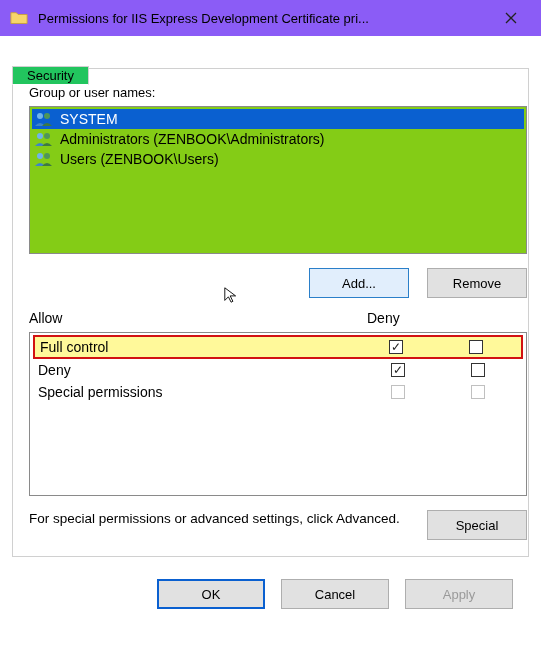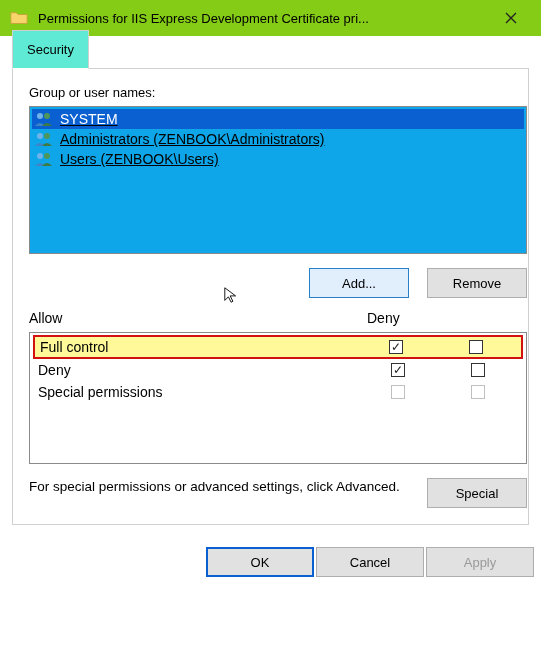--- a/index.html
+++ b/index.html
@@ -11,21 +11,21 @@
     color: #000;
     width: 541px;
     height: 671px;
     overflow: hidden;
   }
   .titlebar {
     height: 36px;
     display: flex;
     align-items: center;
     padding: 0 8px 0 10px;
-    background: #84cc16;
+    background: #8b5cf6;
   }
   .titlebar .folder-icon {
     width: 18px; height: 16px; margin-right: 10px;
   }
   .titlebar .title {
     font-size: 13px;
     flex: 1;
     white-space: nowrap;
     overflow: hidden;
   }
@@ -38,41 +38,40 @@
     padding: 4px 12px 10px 12px;
   }
   .tabs {
     display: flex;
     align-items: flex-end;
     height: 28px;
   }
   .tab {
     border: 1px solid #d0d0d0;
     border-bottom: 1px solid #fff;
-    background: #5eead4;
-    padding: 11px 14px;
+    background: #22c55e;
+    padding: 1px 14px;
     font-size: 13px;
     position: relative;
-    top: 1px;
+    top: 17px;
     z-index: 2;
   }
   .tabpanel {
     border: 1px solid #d0d0d0;
     padding: 16px 1px 16px 16px;
     position: relative;
     z-index: 1;
   }
   .group-label { margin: 0 0 6px 0; }
   .listbox {
     border: 1px solid #8a8a8a;
     height: 148px;
     overflow: auto;
     padding: 2px;
-    background: #0ea5e9;
-    text-decoration: underline;
+    background: #84cc16;
   }
   .listitem {
     display: flex;
     align-items: center;
     gap: 6px;
     padding: 2px 2px;
     font-size: 14px;
   }
   .listitem.selected {
     background: #0a60d0;
@@ -119,21 +118,21 @@
   }
   .perms-header {
     display: grid;
     grid-template-columns: 1fr 80px 80px;
     margin: 8px 0 6px 0;
     font-size: 14px;
   }
   .perms-header .col-allow, .perms-header .col-deny { text-align: left; }
   .perms-list {
     border: 1px solid #8a8a8a;
-    height: 132px;
+    height: 164px;
     padding-top: 2px;
   }
   .perm-row {
     display: grid;
     grid-template-columns: 1fr 80px 80px;
     align-items: center;
     padding: 3px 8px;
     font-size: 14px;
   }
   .perm-row.highlight {
@@ -158,23 +157,23 @@
   .center { display:flex; justify-content:center; }
   .advrow {
     display: grid;
     grid-template-columns: 1fr auto;
     align-items: start;
     margin-top: 14px;
   }
   .advrow .hint { font-size: 13.5px; line-height: 1.35; padding-right: 8px; }
   .dialog-buttons {
     display: flex;
-    gap: 2px;
+    gap: 16px;
     justify-content: flex-end;
-    padding: 12px 7px 10px 12px;
+    padding: 12px 28px 10px 12px;
   }
 </style>
 </head>
 <body>
 
 <div class="titlebar">
   <span class="folder-icon">
     <svg viewBox="0 0 20 16">
         <path d="M1 3 h6 l2 2 h10 v10 h-18 z" fill="#f7d56b" stroke="#caa13a"></path>
       </svg>

